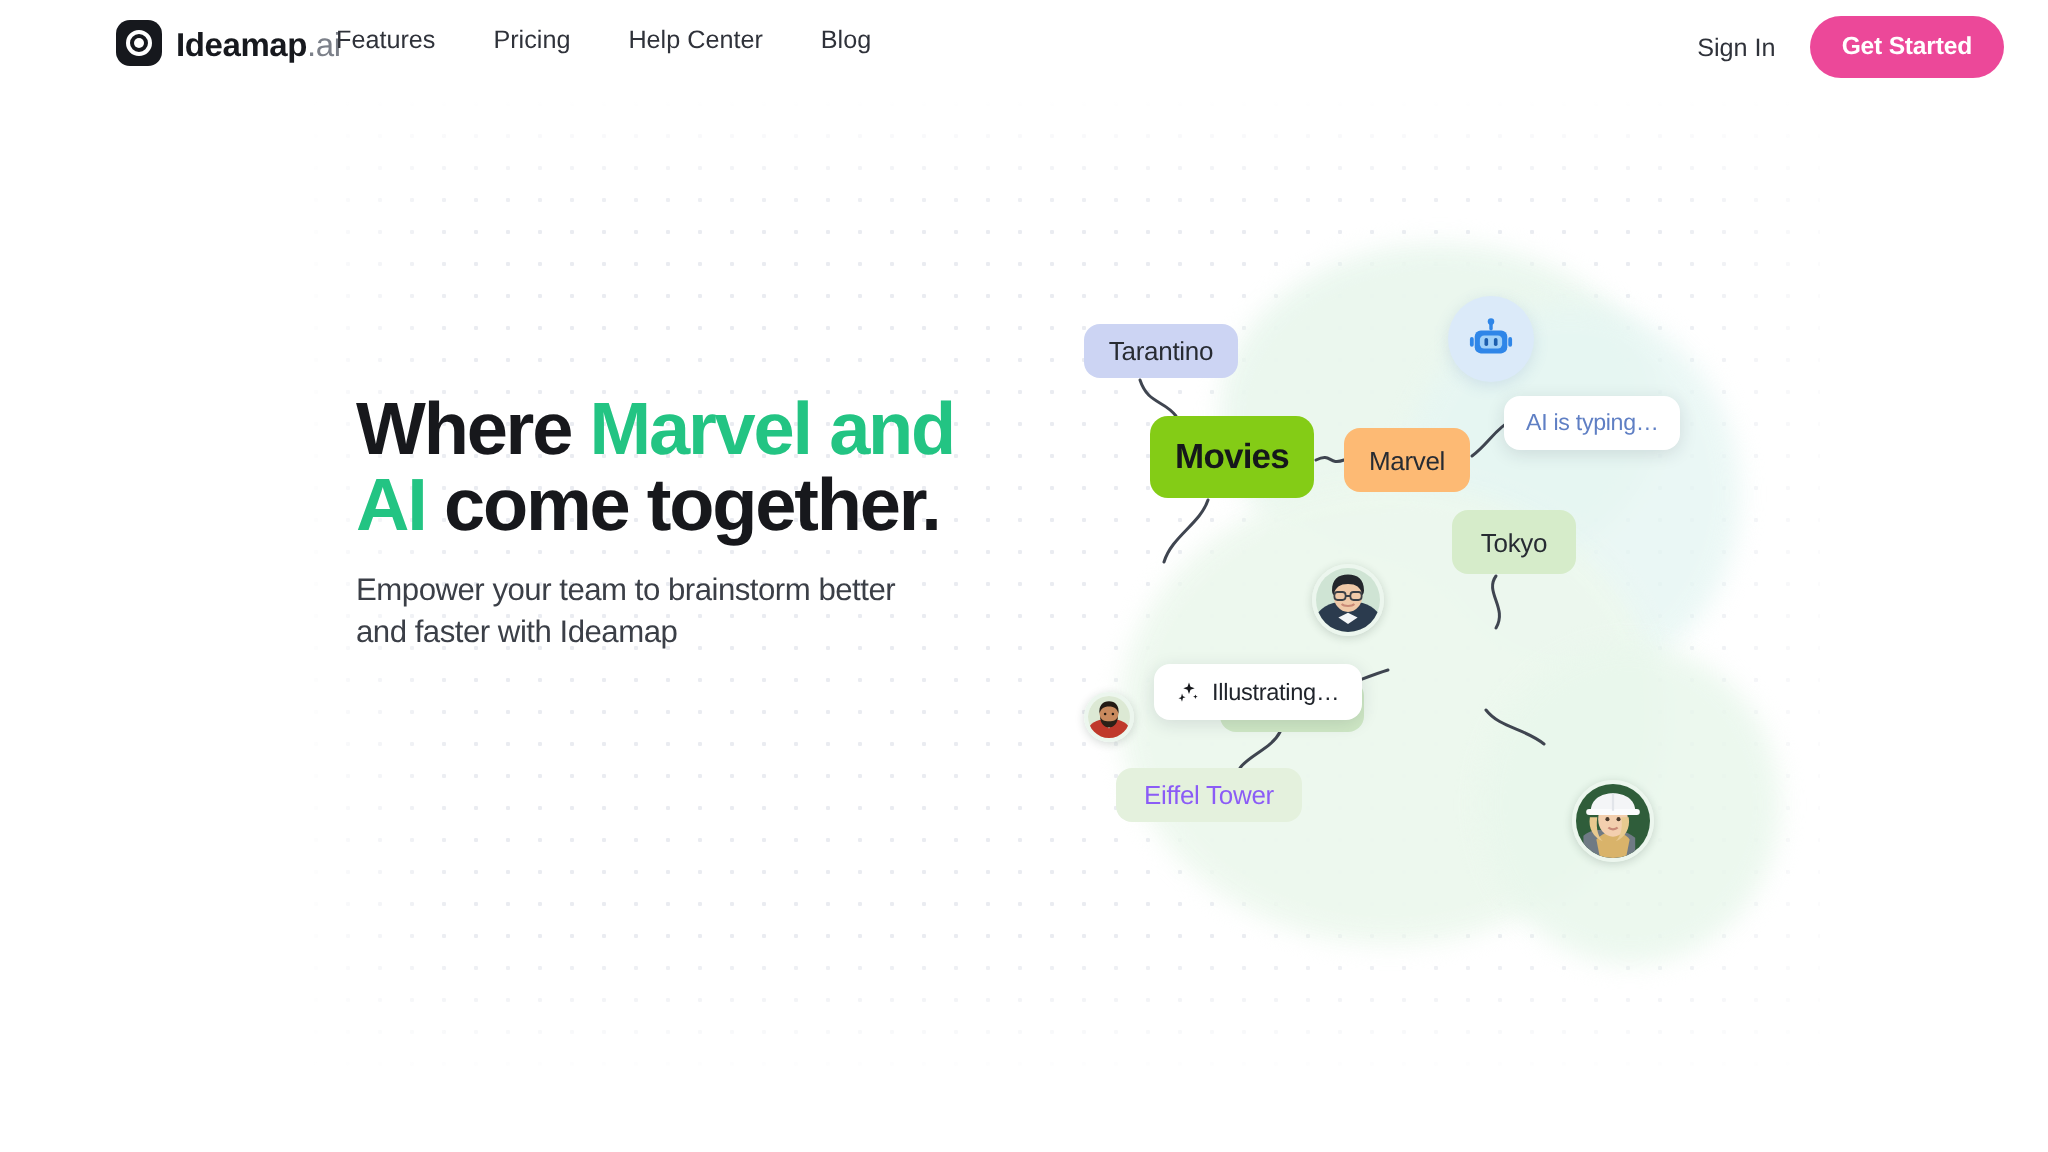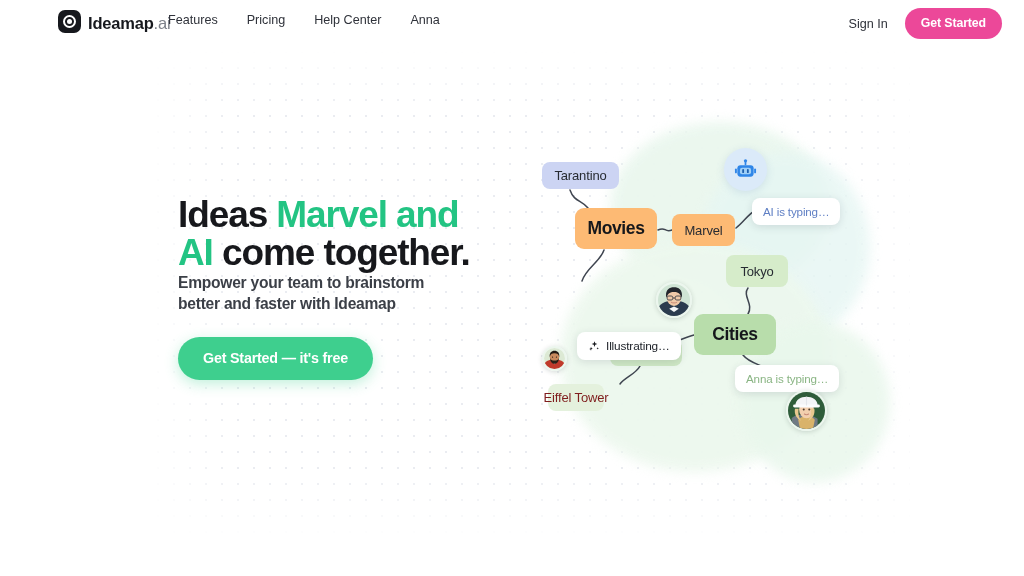--- a/index.html
+++ b/index.html
@@ -145,26 +145,26 @@
   }
   .hero h1 {
     font-size: 37px;
     line-height: 1.04;
     font-weight: 700;
     color: #17181c;
     letter-spacing: -1.1px;
   }
   .hero h1 .accent { color: #23c483; }
   .hero p {
+    margin-top: 13px;
     font-size: 15.6px;
     line-height: 1.33;
     color: #3b3f47;
     letter-spacing: -.25px;
     max-width: 272px;
-    font-weight: bold;
   }
   .cta {
     margin-top: 23px;
     display: inline-block;
     background: #3ecf8e;
     color: #ffffff;
     font-size: 14.3px;
     font-weight: 700;
     border: none;
     border-radius: 999px;
@@ -207,37 +207,37 @@
     letter-spacing: -.4px;
     color: #15171b;
     border-radius: 9px;
   }
   .node-sub {
     font-size: 13px;
     font-weight: 400;
     letter-spacing: -.15px;
     color: #272b32;
   }
-  .node-movies    { left:  75px; top: 116px; width: 82px;  height: 41px; background: #fdba74; }
+  .node-movies    { left:  75px; top: 116px; width: 82px;  height: 41px; background: #84cc16; }
   .node-tarantino { left:  42px; top:  70px; width: 77px;  height: 27px; background: #ccd4f3; }
   .node-marvel    { left: 172px; top: 122px; width: 63px;  height: 32px; background: #fdba74; }
   .node-filmnoir  { left:  30px; top: 189px; width: 82px;  height: 65px; background: #c7d2f2;
                     flex-direction: column; justify-content: flex-start; padding-top: 8px; }
   .node-filmnoir .img-ph {
     margin-top: 6px;
     width: 66px; height: 30px;
     border-radius: 6px;
     background: linear-gradient(135deg,#dde6f9 0%,#f3f7ff 45%,#dfe7f9 100%);
     box-shadow: inset 0 0 0 1px rgba(255,255,255,.7);
   }
   .node-cities    { left: 194px; top: 222px; width: 82px;  height: 41px; background: #b8ddab; }
   .node-tokyo     { left: 226px; top: 163px; width: 62px;  height: 32px; background: #d6ecca; }
   .node-paris     { left: 110px; top: 248px; width: 72px;  height: 26px; background: #cfe8c5; }
-  .node-eiffel    { left:  48px; top: 292px; width: 56px;  height: 27px; background: #e4f1dd;
-                    color: #7f1d1d; }
+  .node-eiffel    { left:  58px; top: 292px; width: 93px;  height: 27px; background: #e4f1dd;
+                    color: #8b5cf6; }
 
   
   .chip {
     position: absolute;
     background: #ffffff;
     border-radius: 8px;
     box-shadow: 0 2px 9px rgba(30,40,60,.13);
     font-size: 11.6px;
     display: flex;
     align-items: center;
@@ -309,33 +309,32 @@
           <div class="logo-dot"></div>
         </div>
       </div>
       <div class="brand-text"><span class="brand-name">Ideamap</span><span class="brand-tld">.ai</span></div>
     </div>
 
     <nav class="nav">
       <a>Features</a>
       <a>Pricing</a>
       <a>Help Center</a>
-      <a>Anna</a>
+      <a>Blog</a>
     </nav>
 
     <div class="header-right">
       <a class="signin">Sign In</a>
       <button class="btn-dark">Get Started</button>
     </div>
   </div>
 
   <div class="hero">
-    <h1><span>Ideas </span><span class="accent">Marvel and</span><br><span class="accent">AI</span><span> come together.</span></h1>
+    <h1><span>Where </span><span class="accent">Marvel and</span><br><span class="accent">AI</span><span> come together.</span></h1>
     <p>Empower your team to brainstorm better and faster with Ideamap</p>
-    <button class="cta">Get Started — it's free</button>
   </div>
 
   <div class="canvas">
 
     <div class="blob blob-a"></div>
     <div class="blob blob-b"></div>
     <div class="blob blob-c"></div>
     <div class="blob blob-d"></div>
 
     <svg class="edges" viewBox="0 0 390 380">
@@ -359,23 +358,20 @@
 
     <div class="node node-sub  node-marvel">
       <span>Marvel</span>
     </div>
 
 
     <div class="node node-sub  node-tokyo">
       <span>Tokyo</span>
     </div>
 
-    <div class="node node-main node-cities">
-      <span>Cities</span>
-    </div>
 
     <div class="node node-sub  node-paris">
       <span></span>
     </div>
 
     <div class="node node-sub  node-eiffel">
       <span>Eiffel Tower</span>
     </div>
 
     <div class="ai-bubble">
@@ -397,23 +393,20 @@
         <path d="M6 13.6l.95 2.6 2.6.95-2.6.95L6 21.7l-.95-2.6-2.6-.95 2.6-.95z" fill="#15171b"></path>
         <path d="M19.4 14.4l.6 1.7 1.7.6-1.7.6-.6 1.7-.6-1.7-1.7-.6 1.7-.6z" fill="#15171b"></path>
       </svg>
       <span>Illustrating…</span>
     </div>
 
     <div class="chip chip-ai">
       <span>AI is typing…</span>
     </div>
 
-    <div class="chip chip-anna">
-      <span>Anna is typing…</span>
-    </div>
 
     <div class="avatar av-anna">
       <svg viewBox="0 0 40 40">
         <rect width="40" height="40" fill="#cfe4d4"></rect>
         <path d="M0 30c4-7 11-9 20-9s16 2 20 9v10H0z" fill="#2b3b4e"></path>
         <ellipse cx="20" cy="17" rx="9" ry="10.5" fill="#f0c9a8"></ellipse>
         <path d="M10 14c0-7 4-10 10-10s10 3 10 10c0 2-1 3-1 3-1-5-4-7-9-7s-8 2-9 7c0 0-1-1-1-3z" fill="#23262c"></path>
         <rect x="11.5" y="15" width="7" height="5" rx="2" fill="none" stroke="#3a3f46" stroke-width="1.1"></rect>
         <rect x="21.5" y="15" width="7" height="5" rx="2" fill="none" stroke="#3a3f46" stroke-width="1.1"></rect>
         <path d="M18.5 17.5h3" stroke="#3a3f46" stroke-width="1.1"></path>

